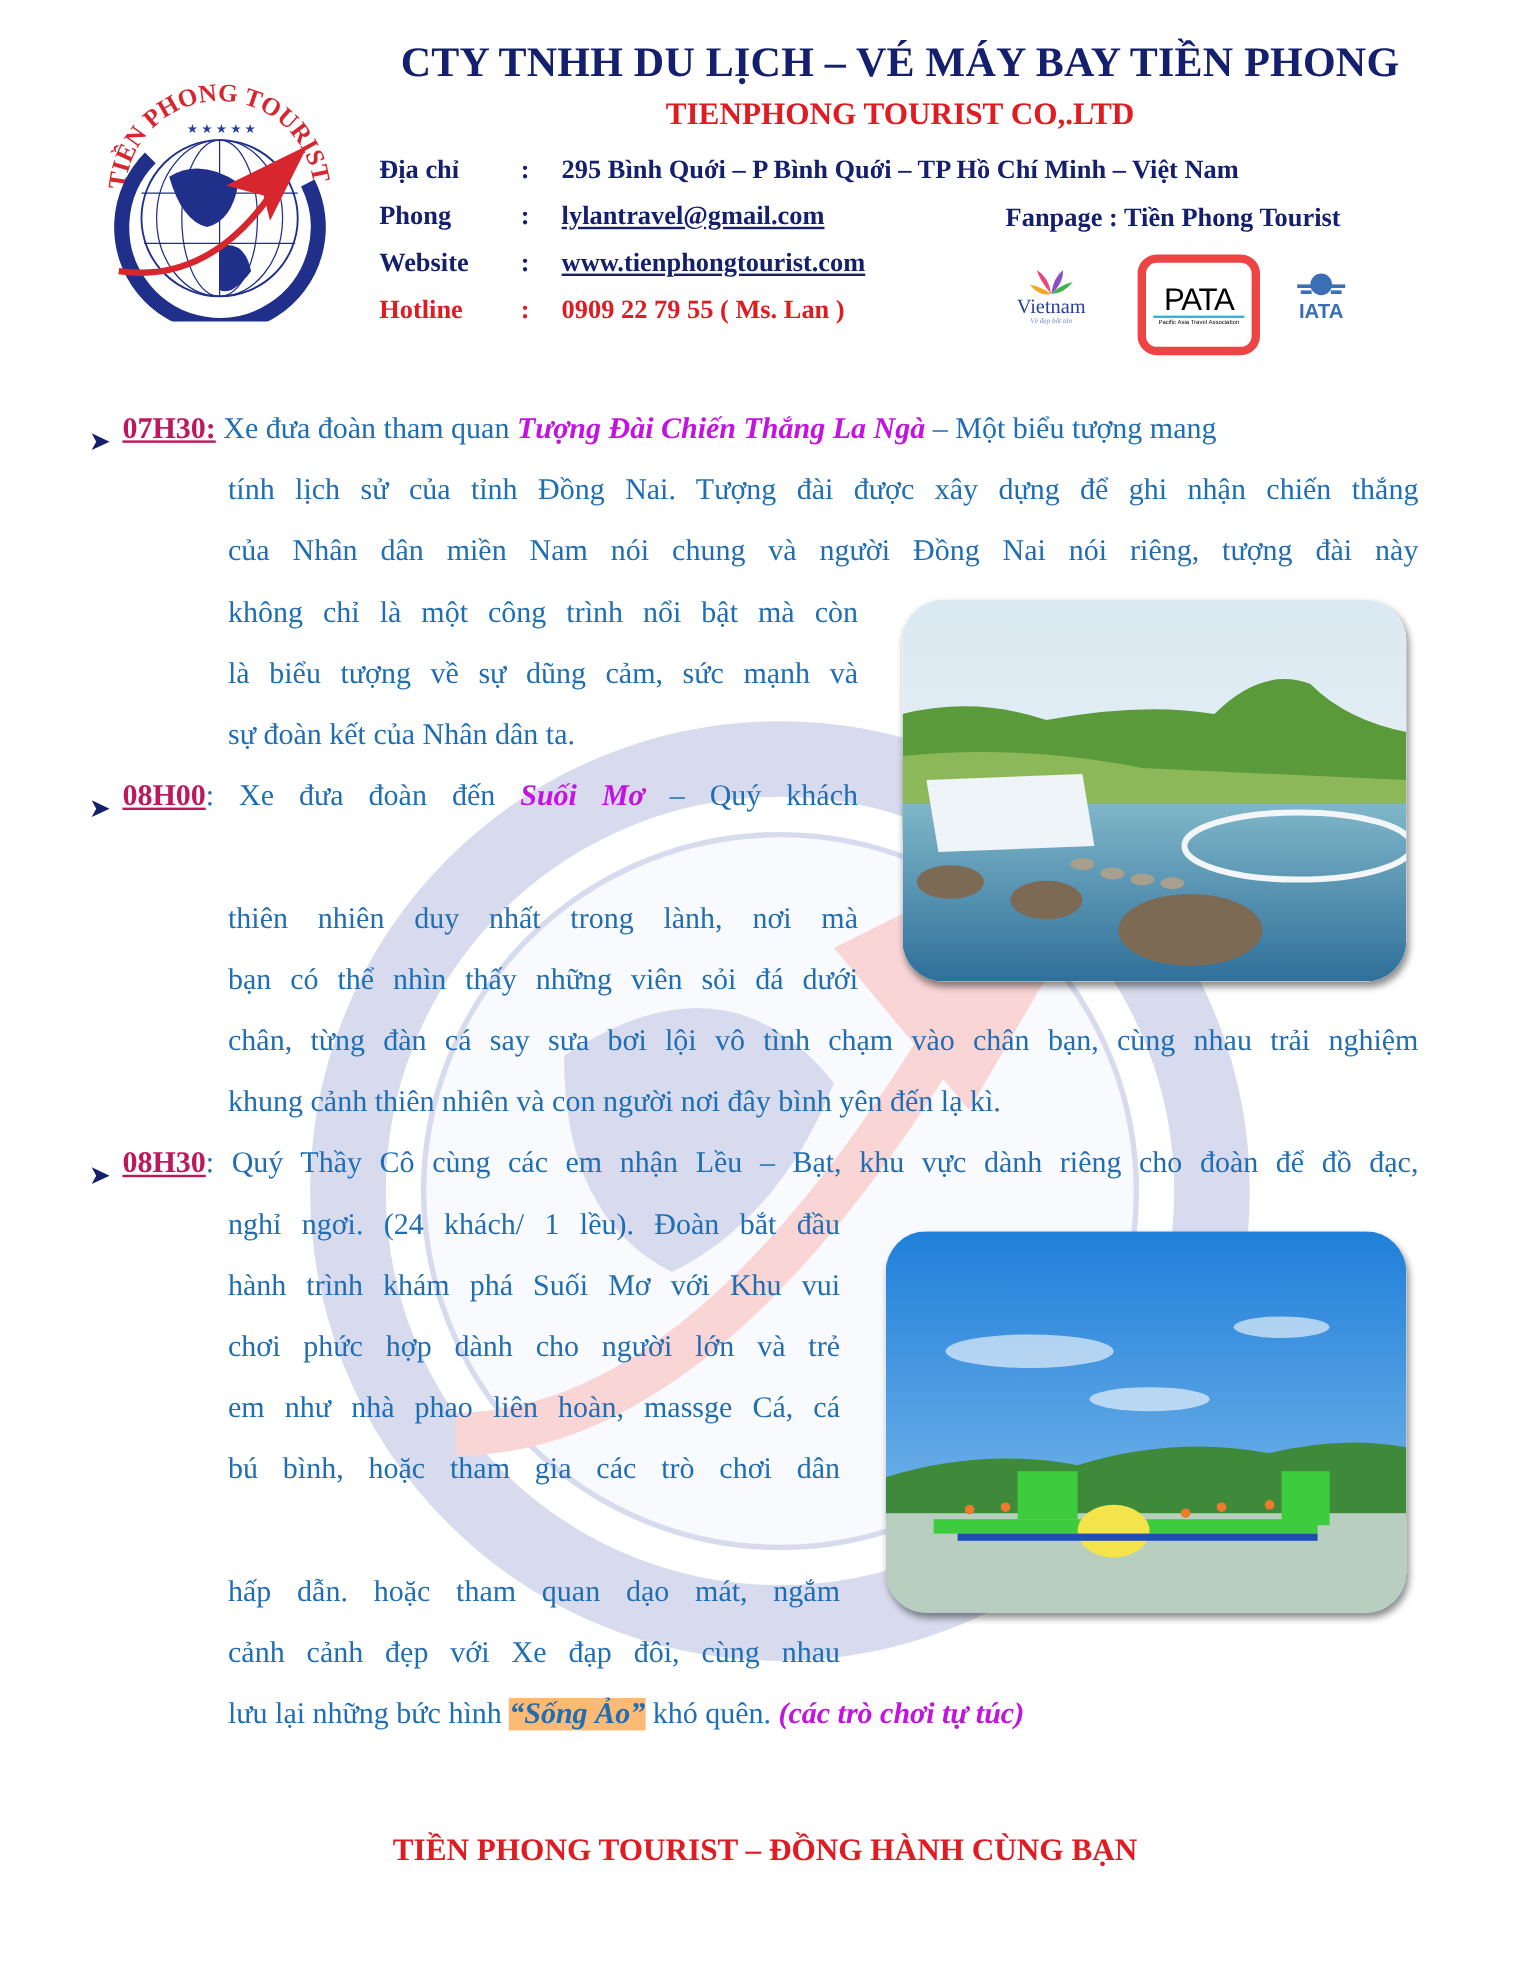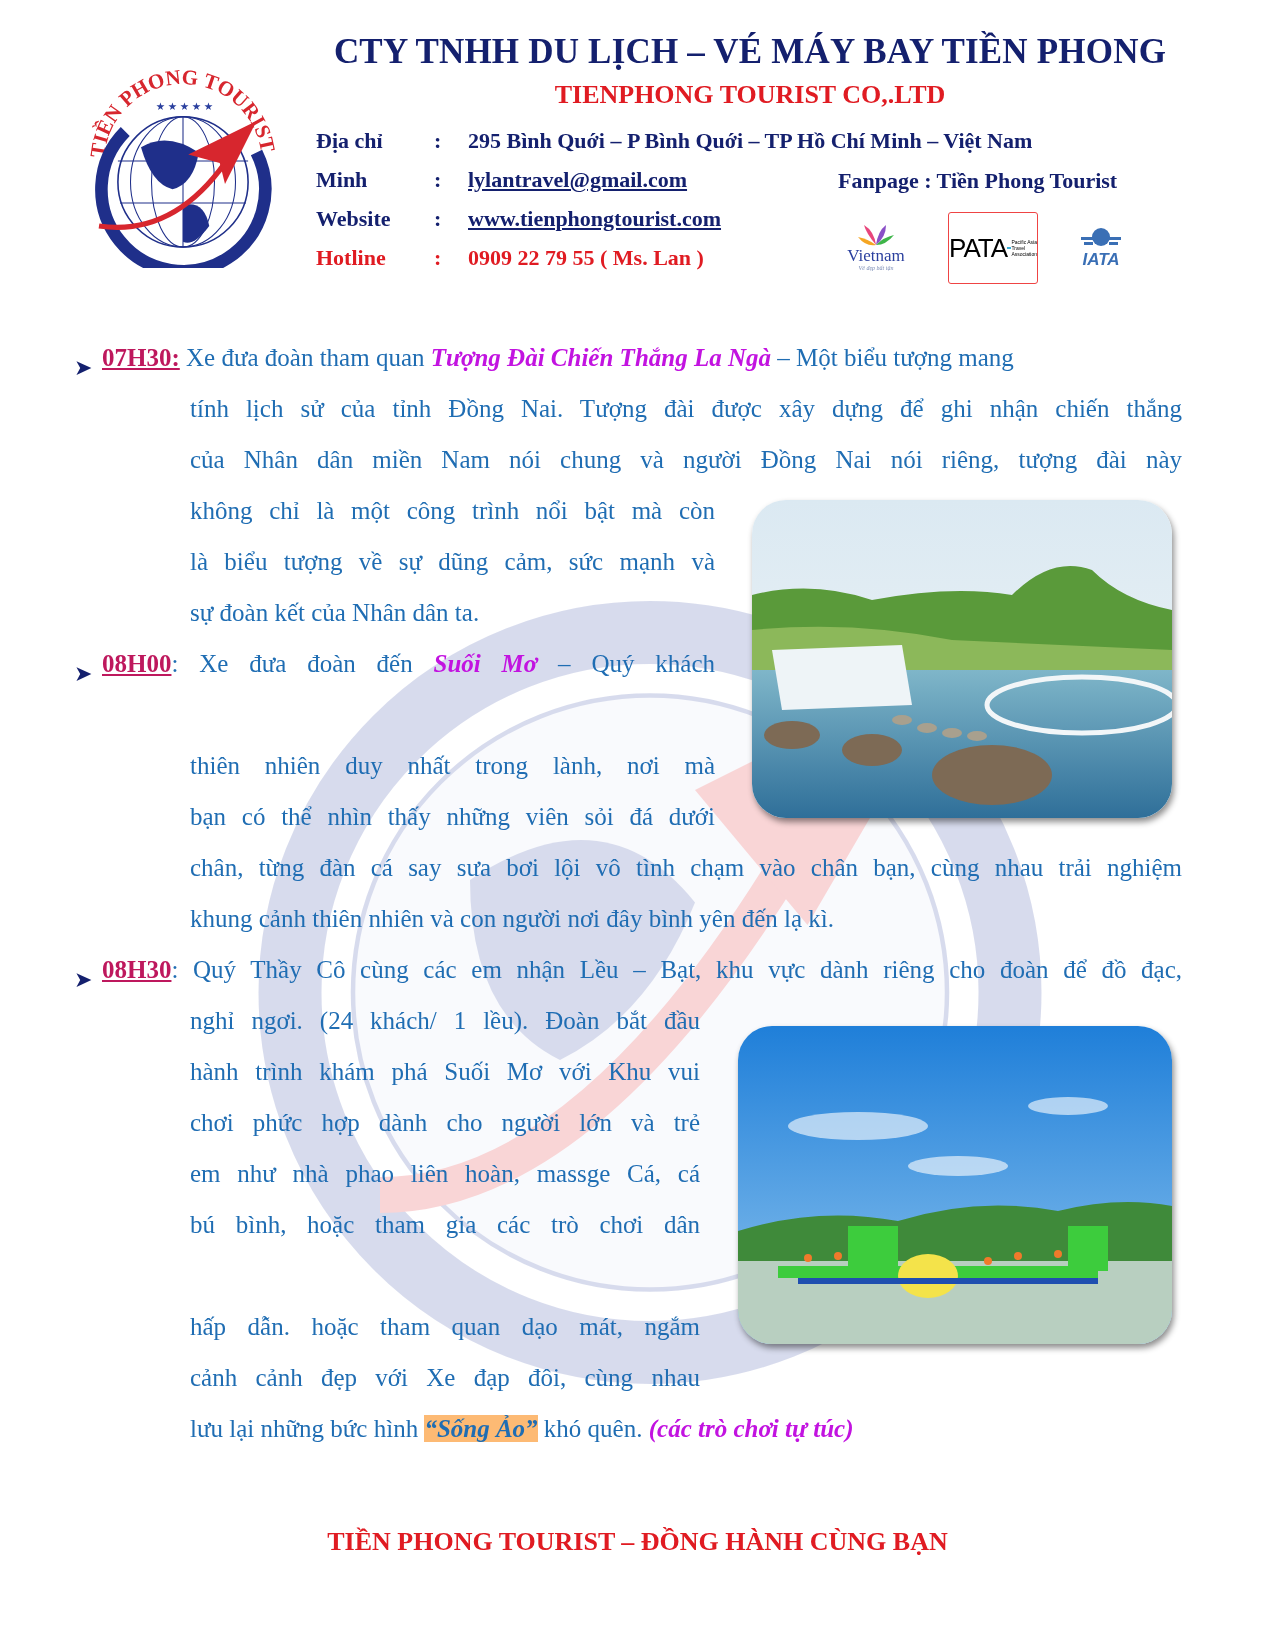--- a/index.html
+++ b/index.html
@@ -12,21 +12,21 @@
   .t2 { top:80px; font-size:26px; color:#e01b22; }
   .info { position:absolute; left:316px; font-weight:bold; font-size:22px; line-height:26px; }
   .info .lbl { display:inline-block; width:118px; }
   .info .colon { display:inline-block; width:34px; }
   .navy { color:#14206e; }
   .red { color:#e01b22; }
   .u { text-decoration:underline;margin-top:36px; }
   .fanpage { position:absolute; left:838px; top:168px; font-weight:bold; font-size:22px; color:#14206e; }
   .partner { position:absolute; top:212px; height:70px; display:flex; align-items:center; justify-content:center; }
   .p-vn { left:832px; width:88px; flex-direction:column; }
-  .p-pata { left:948px; width:88px; border:1px solid #ef4444; border-radius:3px; }
+  .p-pata { left:948px; width:88px; border:7px solid #ef4444; border-radius:16px; flex-direction:column; }
   .p-iata { left:1072px; width:58px; flex-direction:column; }
 
   .body-text { position:absolute; font-size:25px; color:#1f6db3; line-height:51px; }
   .line { position:absolute; white-space:nowrap; }
   .justify { text-align:justify; text-align-last:justify; white-space:normal; }
   .time { color:#be185d; font-weight:bold; text-decoration:underline; }
   .place { color:#c213e0; font-weight:bold; font-style:italic; }
   .bullet { position:absolute; color:#14206e; font-size:22px; }
   .hl { background:#fdba74; color:#1f6db3; font-weight:bold; font-style:italic; }
   .note { color:#c213e0; font-weight:bold; font-style:italic; }
@@ -65,21 +65,21 @@
   <path d="M105 92 L170 60 L140 120 L135 100 Z" fill="#d7262e"></path>
 </svg>
 
 <div class="hdr-title t1">CTY TNHH DU LỊCH – VÉ MÁY BAY TIỀN PHONG</div>
 <div class="hdr-title t2">TIENPHONG TOURIST CO,.LTD</div>
 
 <div class="info navy" style="top:128px">
   <span class="lbl">Địa chỉ</span><span class="colon">:</span><span>295 Bình Quới – P Bình Quới – TP Hồ Chí Minh – Việt Nam</span>
 </div>
 <div class="info navy" style="top:167px">
-  <span class="lbl">Minh</span><span class="colon">:</span><span class="u">lylantravel@gmail.com</span>
+  <span class="lbl">Phong</span><span class="colon">:</span><span class="u">lylantravel@gmail.com</span>
 </div>
 <div class="info navy" style="top:206px">
   <span class="lbl">Website</span><span class="colon">:</span><span class="u">www.tienphongtourist.com</span>
 </div>
 <div class="info red" style="top:245px">
   <span class="lbl">Hotline</span><span class="colon">:</span><span>0909 22 79 55 ( Ms. Lan )</span>
 </div>
 
 <div class="fanpage">Fanpage : Tiền Phong Tourist</div>
 
@@ -99,21 +99,21 @@
   <span style="font-family:'Liberation Sans',sans-serif;font-size:5px;color:#000">Pacific Asia Travel Association</span>
 </div>
 <div class="partner p-iata">
   <svg width="44" height="24" viewBox="0 0 44 24">
     <circle cx="22" cy="10" r="9" fill="#3a6fb5"></circle>
     <rect x="2" y="10" width="12" height="3" fill="#3a6fb5"></rect>
       <rect x="30" y="10" width="12" height="3" fill="#3a6fb5"></rect>
     <rect x="5" y="15" width="9" height="3" fill="#3a6fb5"></rect>
       <rect x="30" y="15" width="9" height="3" fill="#3a6fb5"></rect>
   </svg>
-  <span style="font-family:'Liberation Sans',sans-serif;font-weight:bold;font-style:italic;color:#3a6fb5;font-size:17px;line-height:17px">IATA</span>
+  <span style="font-family:'Liberation Sans',sans-serif;font-weight:bold;color:#3a6fb5;font-size:17px;line-height:17px">IATA</span>
 </div>
 
 <div class="body-text" style="left:0;top:0;width:1275px;height:1650px;">
 
   <span class="bullet" style="left:74px;top:342px">➤</span>
   <div class="line" style="left:102px;top:332px;width:1080px;">
     <span class="time">07H30:</span>
     <span>Xe đưa đoàn tham quan </span><span class="place">Tượng Đài Chiến Thắng La Ngà</span>
     <span>– Một biểu tượng mang</span>
   </div>

